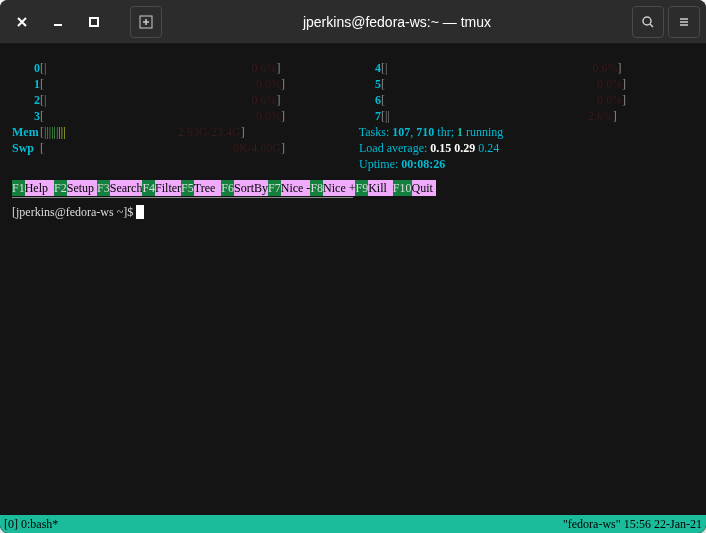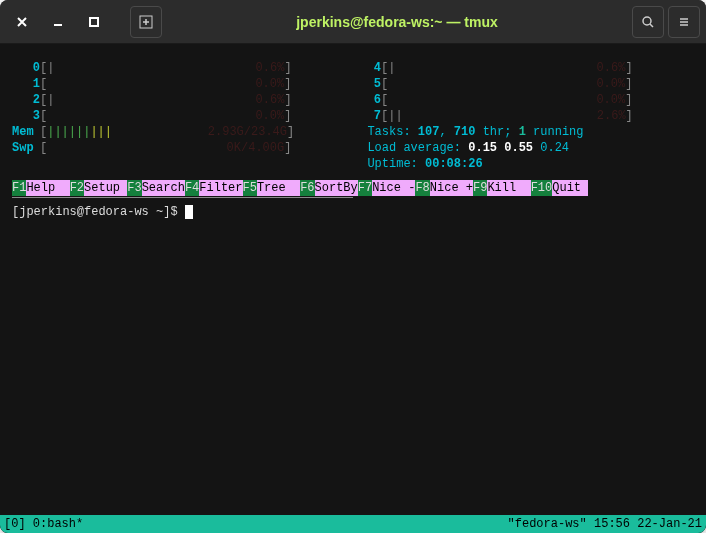--- a/index.html
+++ b/index.html
@@ -21,28 +21,28 @@
   padding: 0 6px;
   gap: 4px;
 }
 .tbtn {
   width: 32px; height: 32px;
   display: flex; align-items: center; justify-content: center;
   color: #eee; border-radius: 4px;
   cursor: pointer;
   font-size: 14px;
 }
-.title { flex: 1; text-align: center; color: #bef264; font-weight: bold; font-family: sans-serif; font-size: 14px; }
+.title { flex: 1; text-align: center; color: #ffffff; font-weight: normal; font-family: sans-serif; font-size: 14px; }
 .tbtn-box { border: 1px solid #4a4a4a; }
 .terminal {
   position: absolute;
   top: 44px; left: 0; right: 0; bottom: 0;
   background: #141414;
   color: #ddd;
-  font-family: Liberation Mono, monospace;
+  font-family: Liberation Serif, serif;
   font-size: 12px;
   line-height: 16px;
   padding: 10px 12px 0 12px;
 }
 .row { white-space: pre; height: 16px; }
 .cyan { color: #00bcd4; }
 .cyan-b { color: #00bcd4; font-weight: bold; }
 .gray { color: #888; }
 .dimred { color: #3a1a1a; }
 .white-b { color: #fff; font-weight: bold; }
@@ -131,21 +131,21 @@
         <div class="row"><span class="cyan-b" style="display:inline-block;width:28px;text-align:right">3</span><span class="gray">[</span><span style="display:inline-block;width:237px;text-align:right"><span class="dimred">0.0%</span></span><span class="gray">]</span></div>
         <div class="row"><span class="cyan-b" style="display:inline-block;width:28px">Mem</span><span class="gray">[</span><span class="bar-fill">||||||</span><span class="bar-fill-y">|||</span><span style="display:inline-block;width:175px;text-align:right"><span class="dimred">2.93G/23.4G</span></span><span class="gray">]</span></div>
         <div class="row"><span class="cyan-b" style="display:inline-block;width:28px">Swp</span><span class="gray">[</span><span style="display:inline-block;width:237px;text-align:right"><span class="dimred">0K/4.00G</span></span><span class="gray">]</span></div>
       </div>
       <div class="col">
         <div class="row"><span class="cyan-b" style="display:inline-block;width:28px;text-align:right">4</span><span class="gray">[|</span><span style="display:inline-block;width:230px;text-align:right"><span class="dimred">0.6%</span></span><span class="gray">]</span></div>
         <div class="row"><span class="cyan-b" style="display:inline-block;width:28px;text-align:right">5</span><span class="gray">[</span><span style="display:inline-block;width:237px;text-align:right"><span class="dimred">0.0%</span></span><span class="gray">]</span></div>
         <div class="row"><span class="cyan-b" style="display:inline-block;width:28px;text-align:right">6</span><span class="gray">[</span><span style="display:inline-block;width:237px;text-align:right"><span class="dimred">0.0%</span></span><span class="gray">]</span></div>
         <div class="row"><span class="cyan-b" style="display:inline-block;width:28px;text-align:right">7</span><span class="gray">[||</span><span style="display:inline-block;width:223px;text-align:right"><span class="dimred">2.6%</span></span><span class="gray">]</span></div>
         <div class="row">  <span class="cyan">Tasks: </span><span class="cyan-b">107</span><span class="cyan">, </span><span class="cyan-b">710</span><span class="cyan"> thr; </span><span class="green">1</span><span class="cyan"> running</span></div>
-        <div class="row">  <span class="cyan">Load average: </span><span class="white-b">0.15</span> <span class="white-b">0.55</span> <span class="cyan">0.24</span></div>
+        <div class="row">  <span class="cyan">Load average: </span><span class="white-b">0.15</span> <span class="white-b">0.29</span> <span class="cyan">0.24</span></div>
         <div class="row">  <span class="cyan">Uptime: </span><span class="cyan-b">00:08:26</span></div>
       </div>
     </div>
 
     <div style="height:8px"></div>
 
 
     <div class="fkeys">
       <span class="fk-num">F1</span><span class="fk-lbl">Help  </span><span class="fk-num">F2</span><span class="fk-lbl">Setup </span><span class="fk-num">F3</span><span class="fk-lbl">Search</span><span class="fk-num">F4</span><span class="fk-lbl">Filter</span><span class="fk-num">F5</span><span class="fk-lbl">Tree  </span><span class="fk-num">F6</span><span class="fk-lbl">SortBy</span><span class="fk-num">F7</span><span class="fk-lbl">Nice -</span><span class="fk-num">F8</span><span class="fk-lbl">Nice +</span><span class="fk-num">F9</span><span class="fk-lbl">Kill  </span><span class="fk-num">F10</span><span class="fk-lbl">Quit </span>
     </div>

